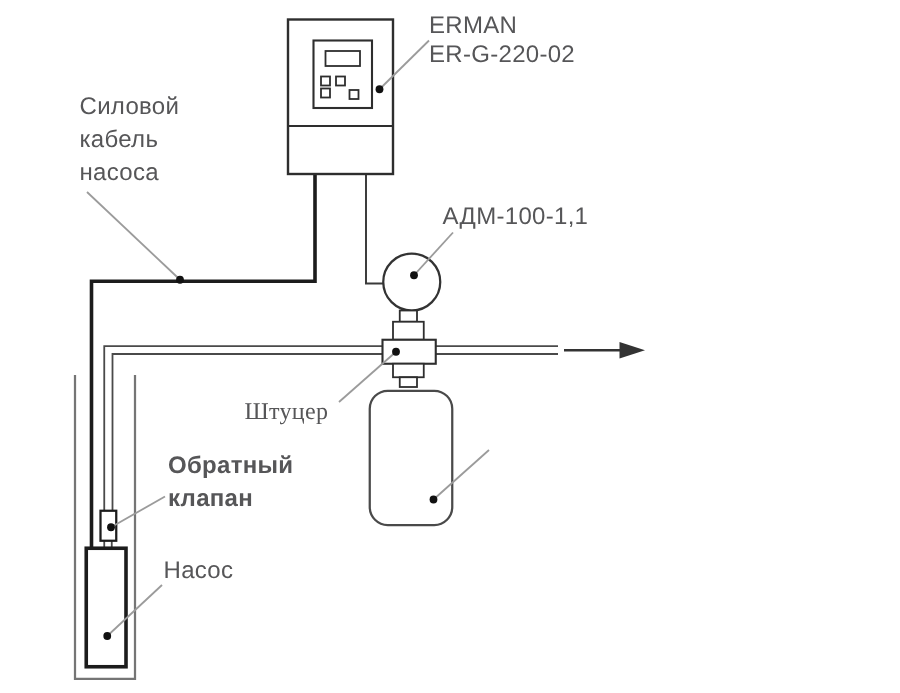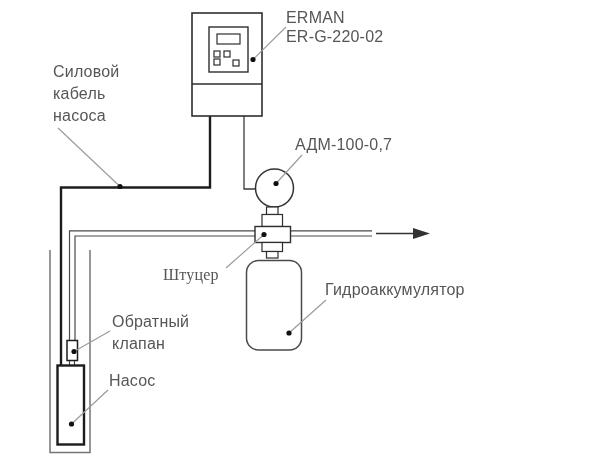--- a/index.html
+++ b/index.html
@@ -108,25 +108,24 @@
     </g>
   </svg>
 
   <div class="label tight" style="left:286px; top:8px;">ERMAN
 ER-G-220-02</div>
 
   <div class="label" style="left:33px; top:61px;margin-left:20px;">Силовой
 кабель
 насоса</div>
 
-  <div class="label" style="left:295px; top:134px;">АДМ-100-0,7</div>
+  <div class="label" style="left:295px; top:134px;">АДМ-100-1,1</div>
 
 
   <div class="label" style="left:163px; top:264px;font-family:Liberation Serif, serif;">Штуцер</div>
 
-  <div class="label" style="left:325px; top:279px;">Гидроаккумулятор</div>
 
-  <div class="label" style="left:112px; top:311px;">Обратный
+  <div class="label" style="left:112px; top:300px;font-weight:bold;">Обратный
 клапан</div>
 
   <div class="label" style="left:109px; top:370px;">Насос</div>
 
 </div>
 
 </body></html>

